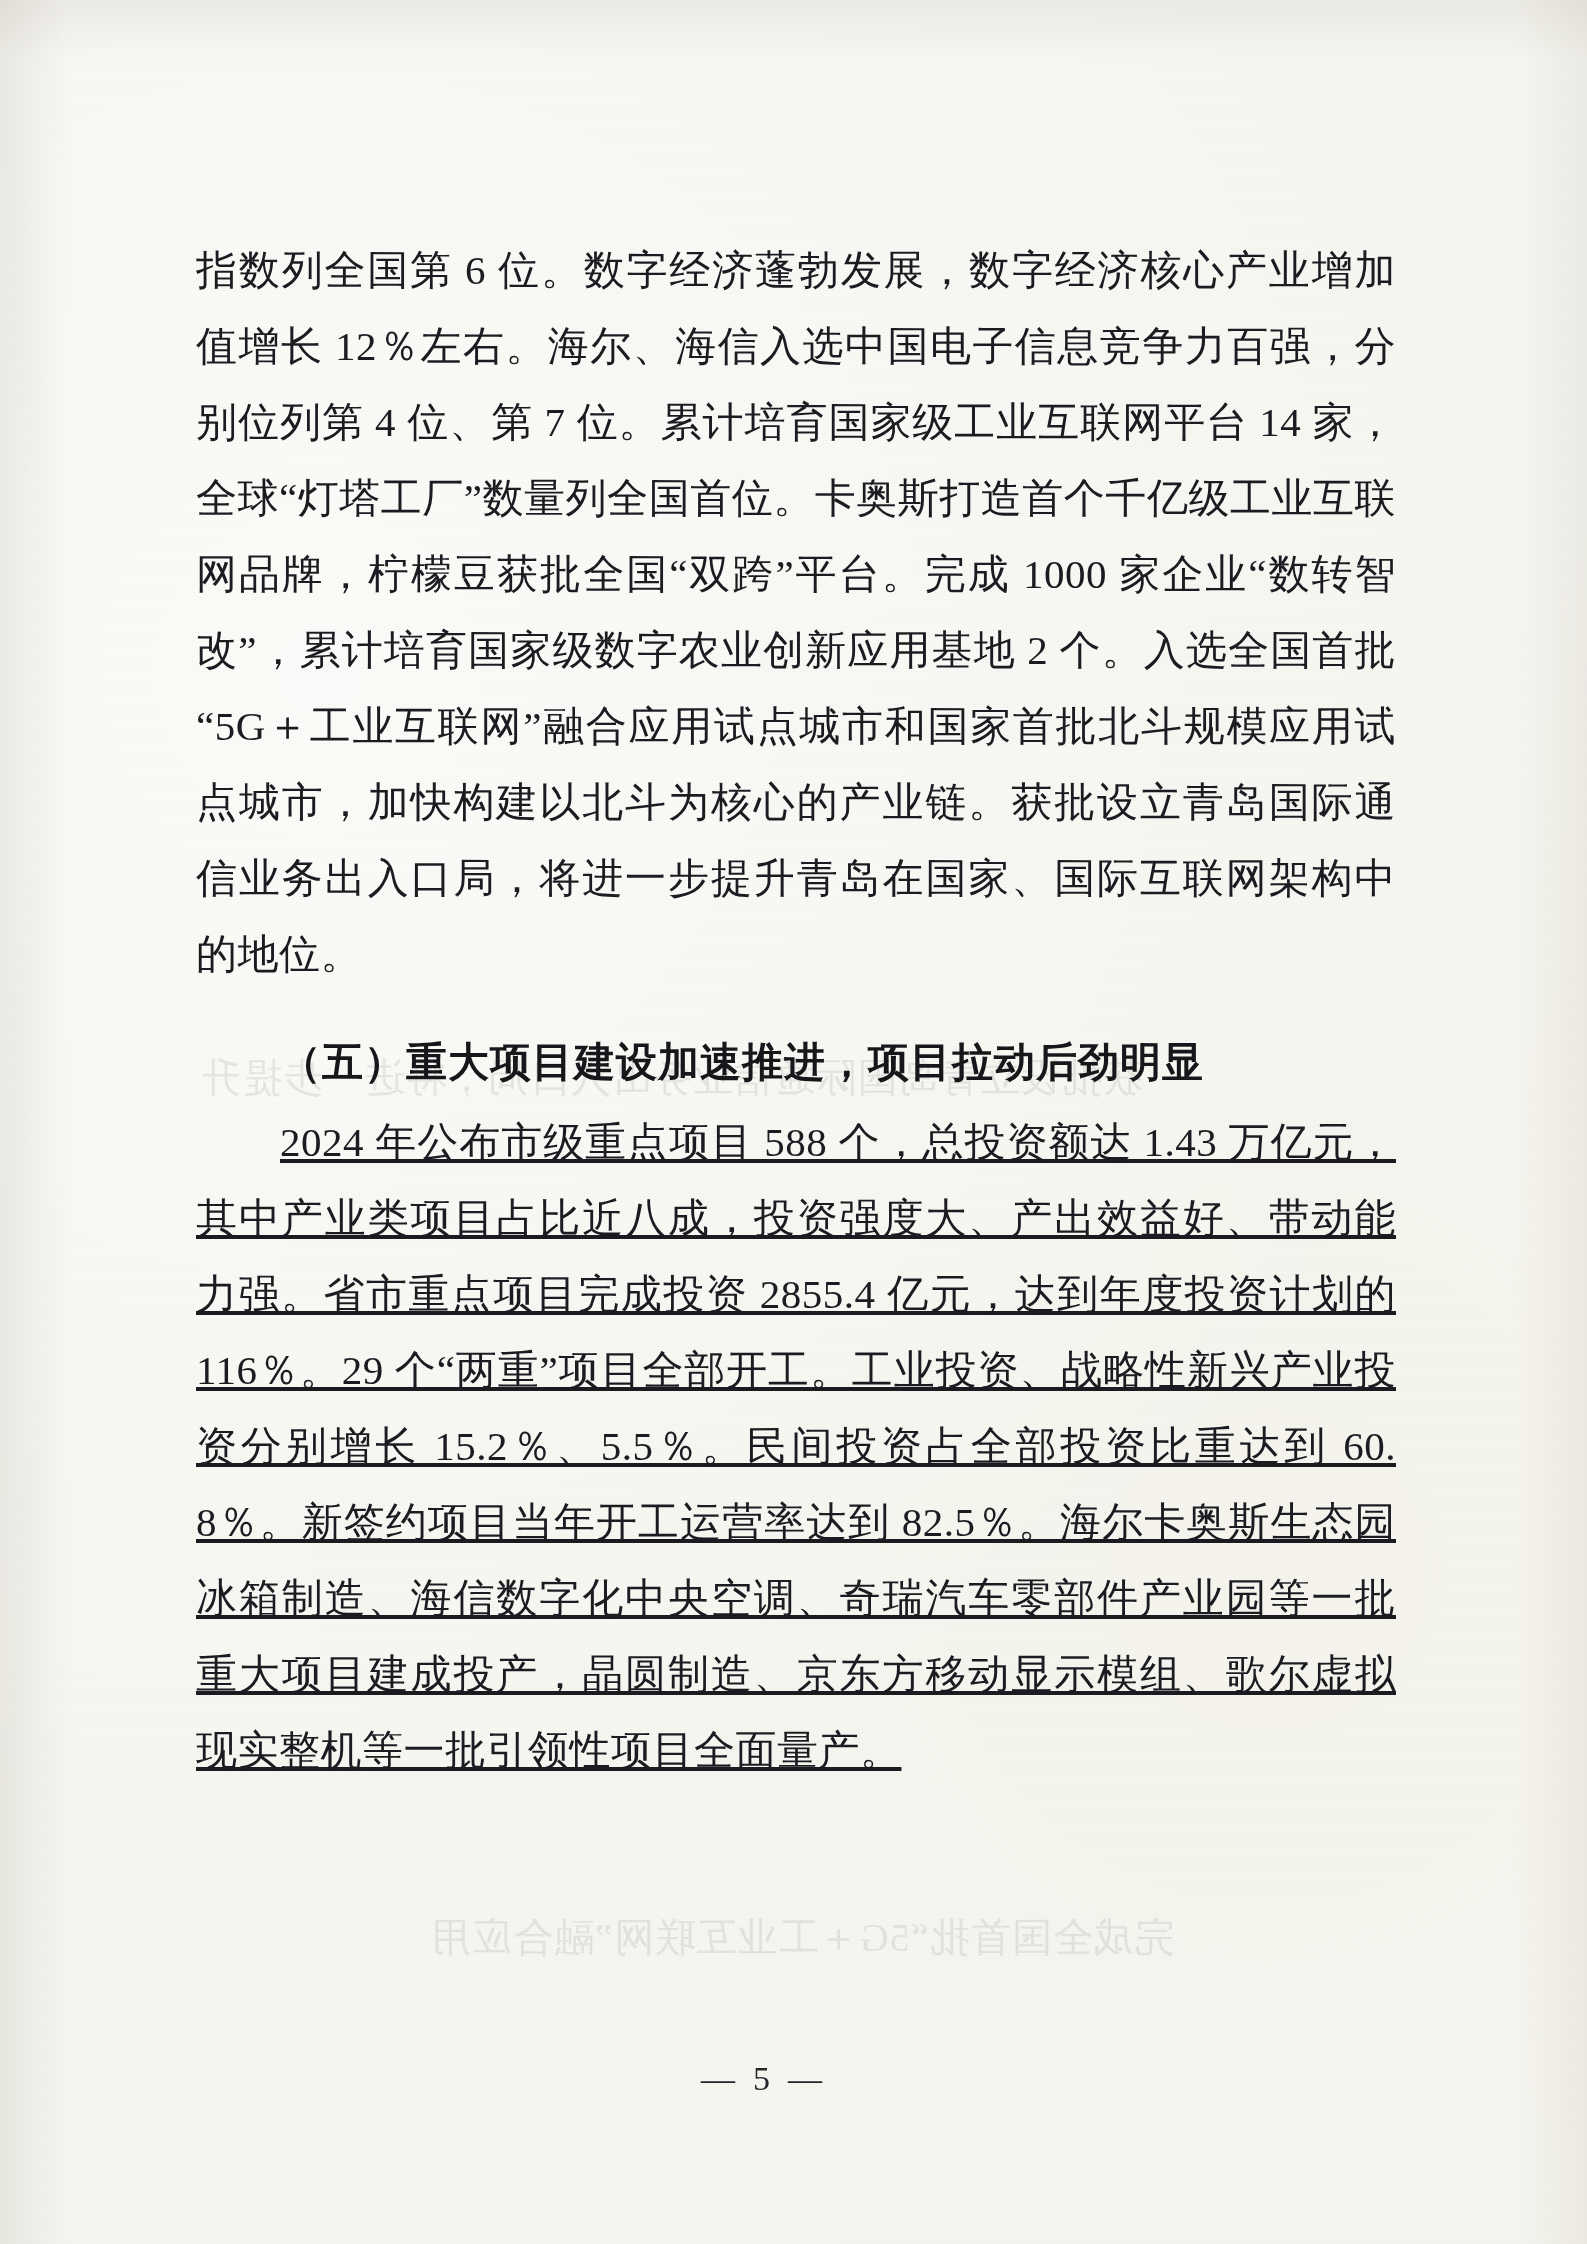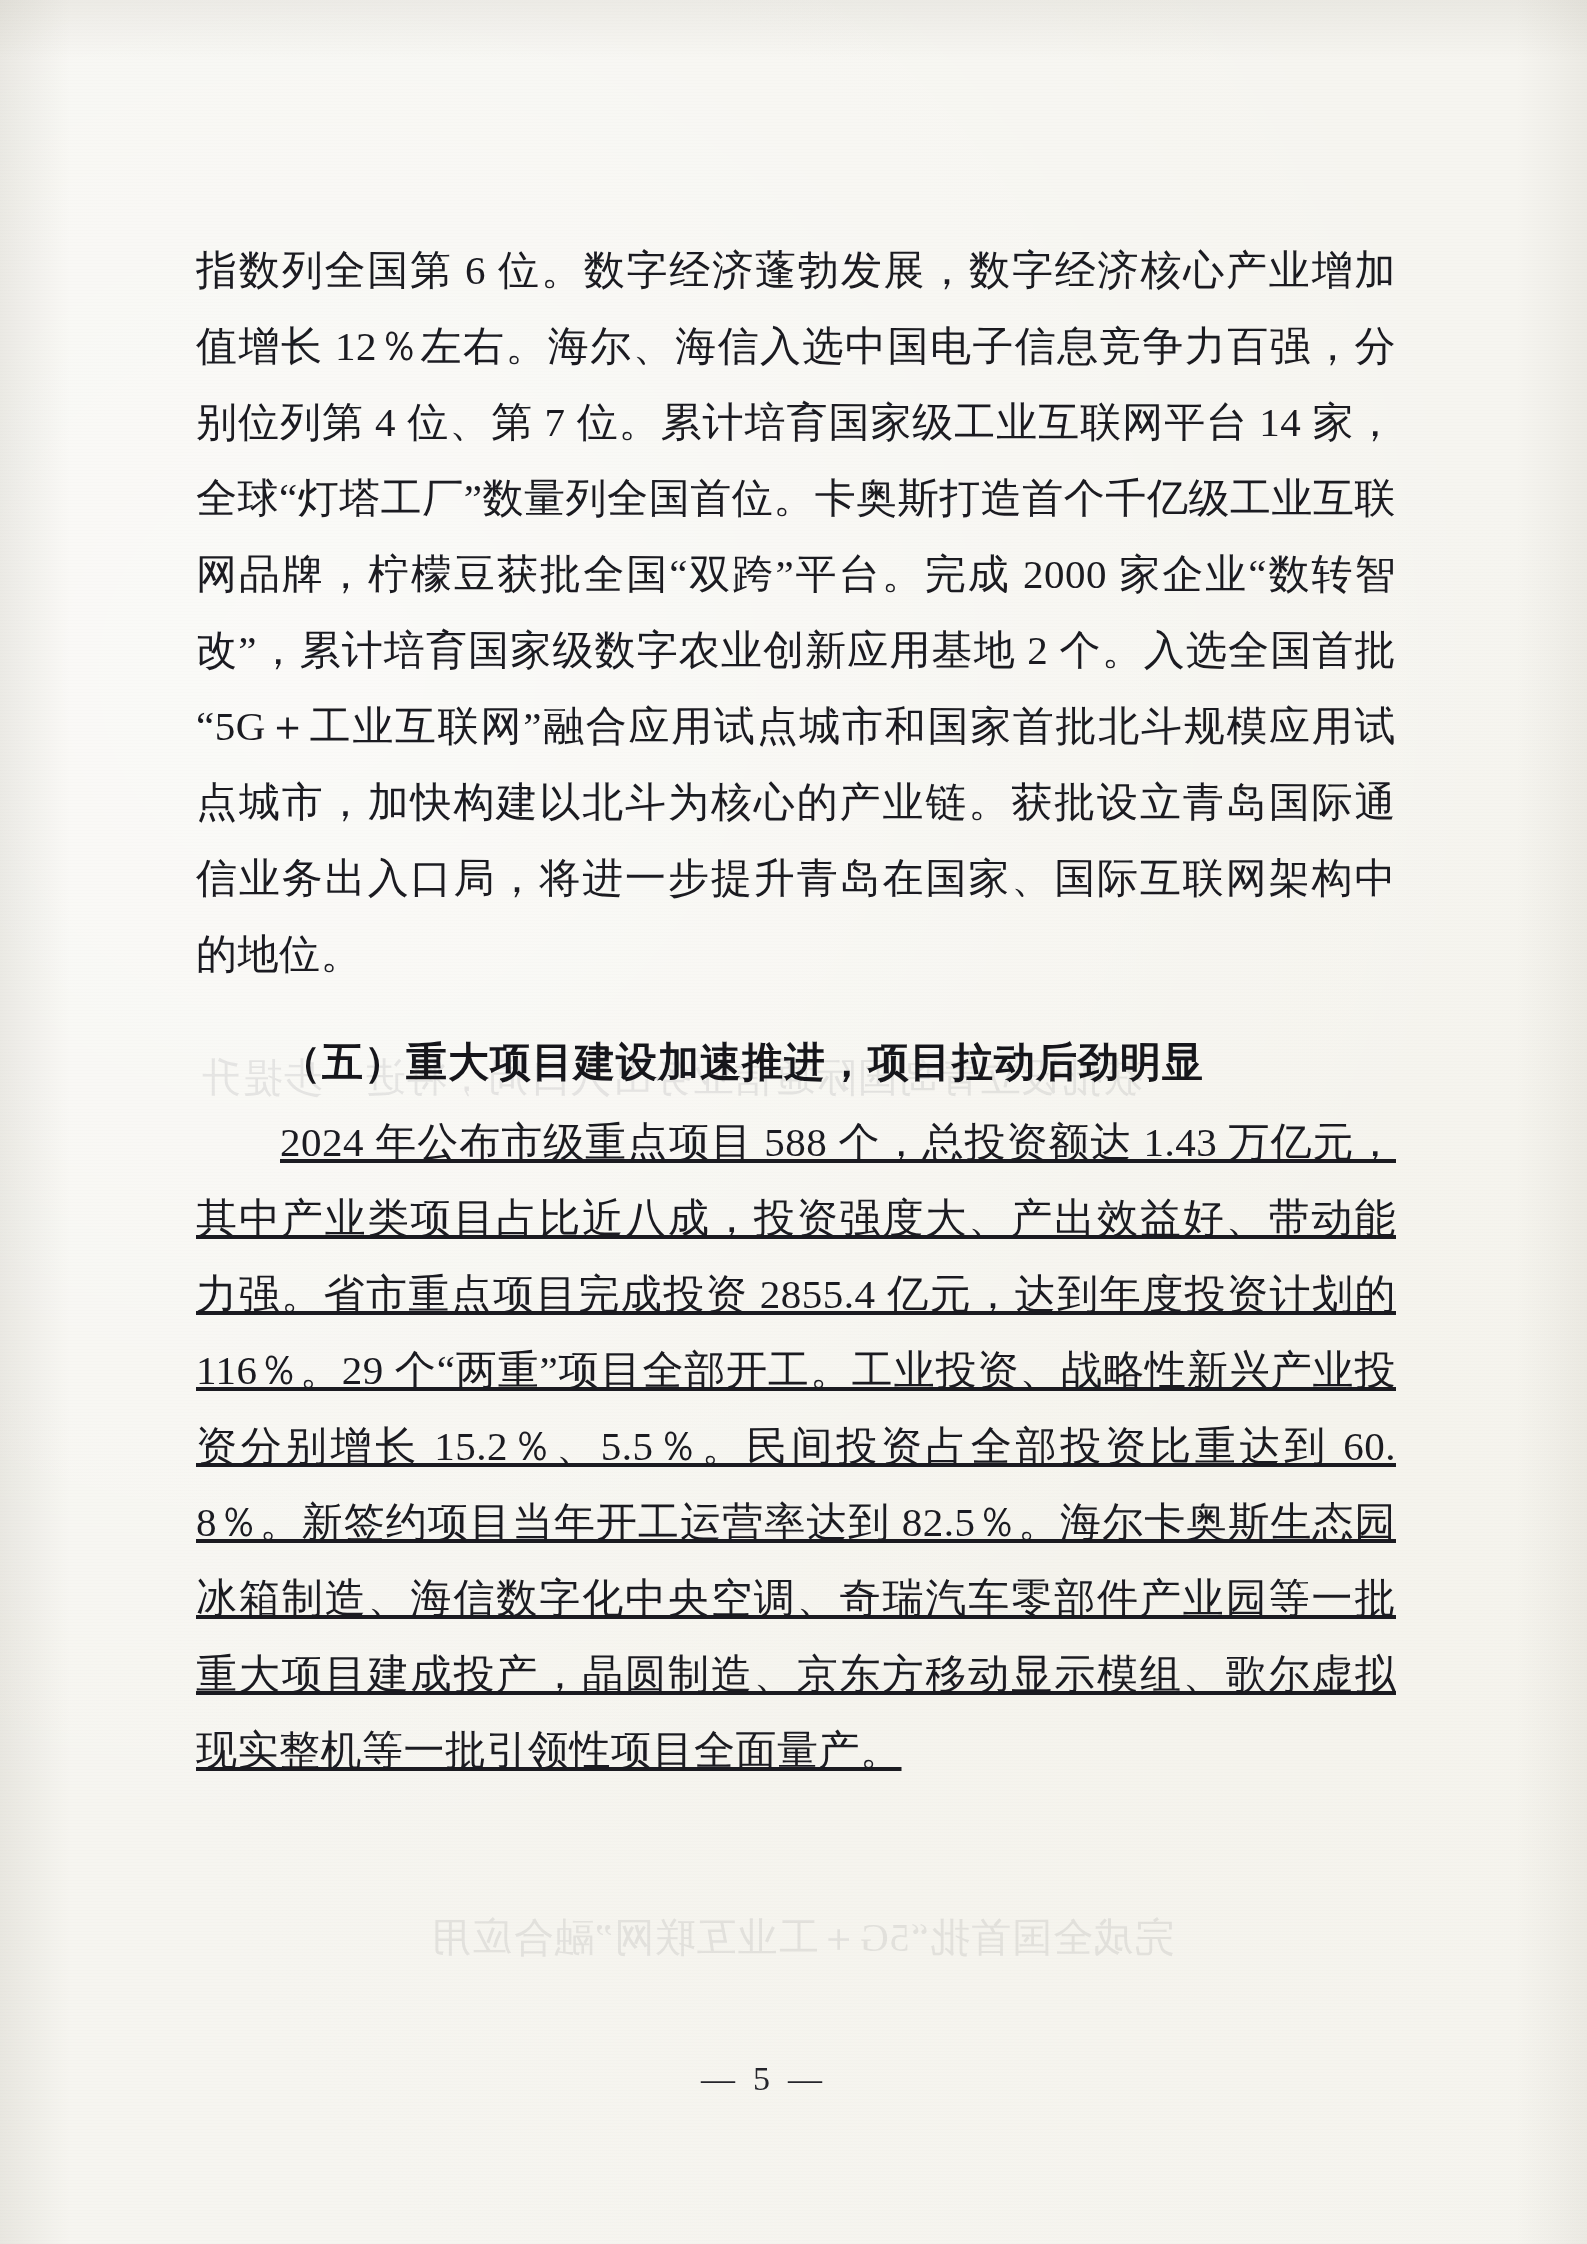--- a/index.html
+++ b/index.html
@@ -123,21 +123,21 @@
 
   <div class="edge-top"></div>
   <div class="edge-shadow edge-left"></div>
   <div class="edge-shadow edge-right"></div>
 
   <div class="ghost ghost-1">获批设立青岛国际通信业务出入口局，将进一步提升</div>
   <div class="ghost ghost-2">完成全国首批“5G＋工业互联网”融合应用</div>
 
   <div class="content">
 
-    <p class="para">指数列全国第 6 位。数字经济蓬勃发展，数字经济核心产业增加值增长 12％左右。海尔、海信入选中国电子信息竞争力百强，分别位列第 4 位、第 7 位。累计培育国家级工业互联网平台 14 家，全球“灯塔工厂”数量列全国首位。卡奥斯打造首个千亿级工业互联网品牌，柠檬豆获批全国“双跨”平台。完成 2000 家企业“数转智改”，累计培育国家级数字农业创新应用基地 2 个。入选全国首批“5G＋工业互联网”融合应用试点城市和国家首批北斗规模应用试点城市，加快构建以北斗为核心的产业链。获批设立青岛国际通信业务出入口局，将进一步提升青岛在国家、国际互联网架构中的地位。</p>
+    <p class="para">指数列全国第 6 位。数字经济蓬勃发展，数字经济核心产业增加值增长 12％左右。海尔、海信入选中国电子信息竞争力百强，分别位列第 4 位、第 7 位。累计培育国家级工业互联网平台 14 家，全球“灯塔工厂”数量列全国首位。卡奥斯打造首个千亿级工业互联网品牌，柠檬豆获批全国“双跨”平台。完成 1000 家企业“数转智改”，累计培育国家级数字农业创新应用基地 2 个。入选全国首批“5G＋工业互联网”融合应用试点城市和国家首批北斗规模应用试点城市，加快构建以北斗为核心的产业链。获批设立青岛国际通信业务出入口局，将进一步提升青岛在国家、国际互联网架构中的地位。</p>
 
     <div class="gap"></div>
 
     <p class="heading">（五）重大项目建设加速推进，项目拉动后劲明显</p>
 
     <p class="para indent">2024 年公布市级重点项目 588 个，总投资额达 1.43 万亿元，其中产业类项目占比近八成，投资强度大、产出效益好、带动能力强。省市重点项目完成投资 2855.4 亿元，达到年度投资计划的 116％。29 个“两重”项目全部开工。工业投资、战略性新兴产业投资分别增长 15.2％、5.5％。民间投资占全部投资比重达到 60.8％。新签约项目当年开工运营率达到 82.5％。海尔卡奥斯生态园冰箱制造、海信数字化中央空调、奇瑞汽车零部件产业园等一批重大项目建成投产，晶圆制造、京东方移动显示模组、歌尔虚拟现实整机等一批引领性项目全面量产。</p>
 
   </div>
 
   <div class="page-number">

